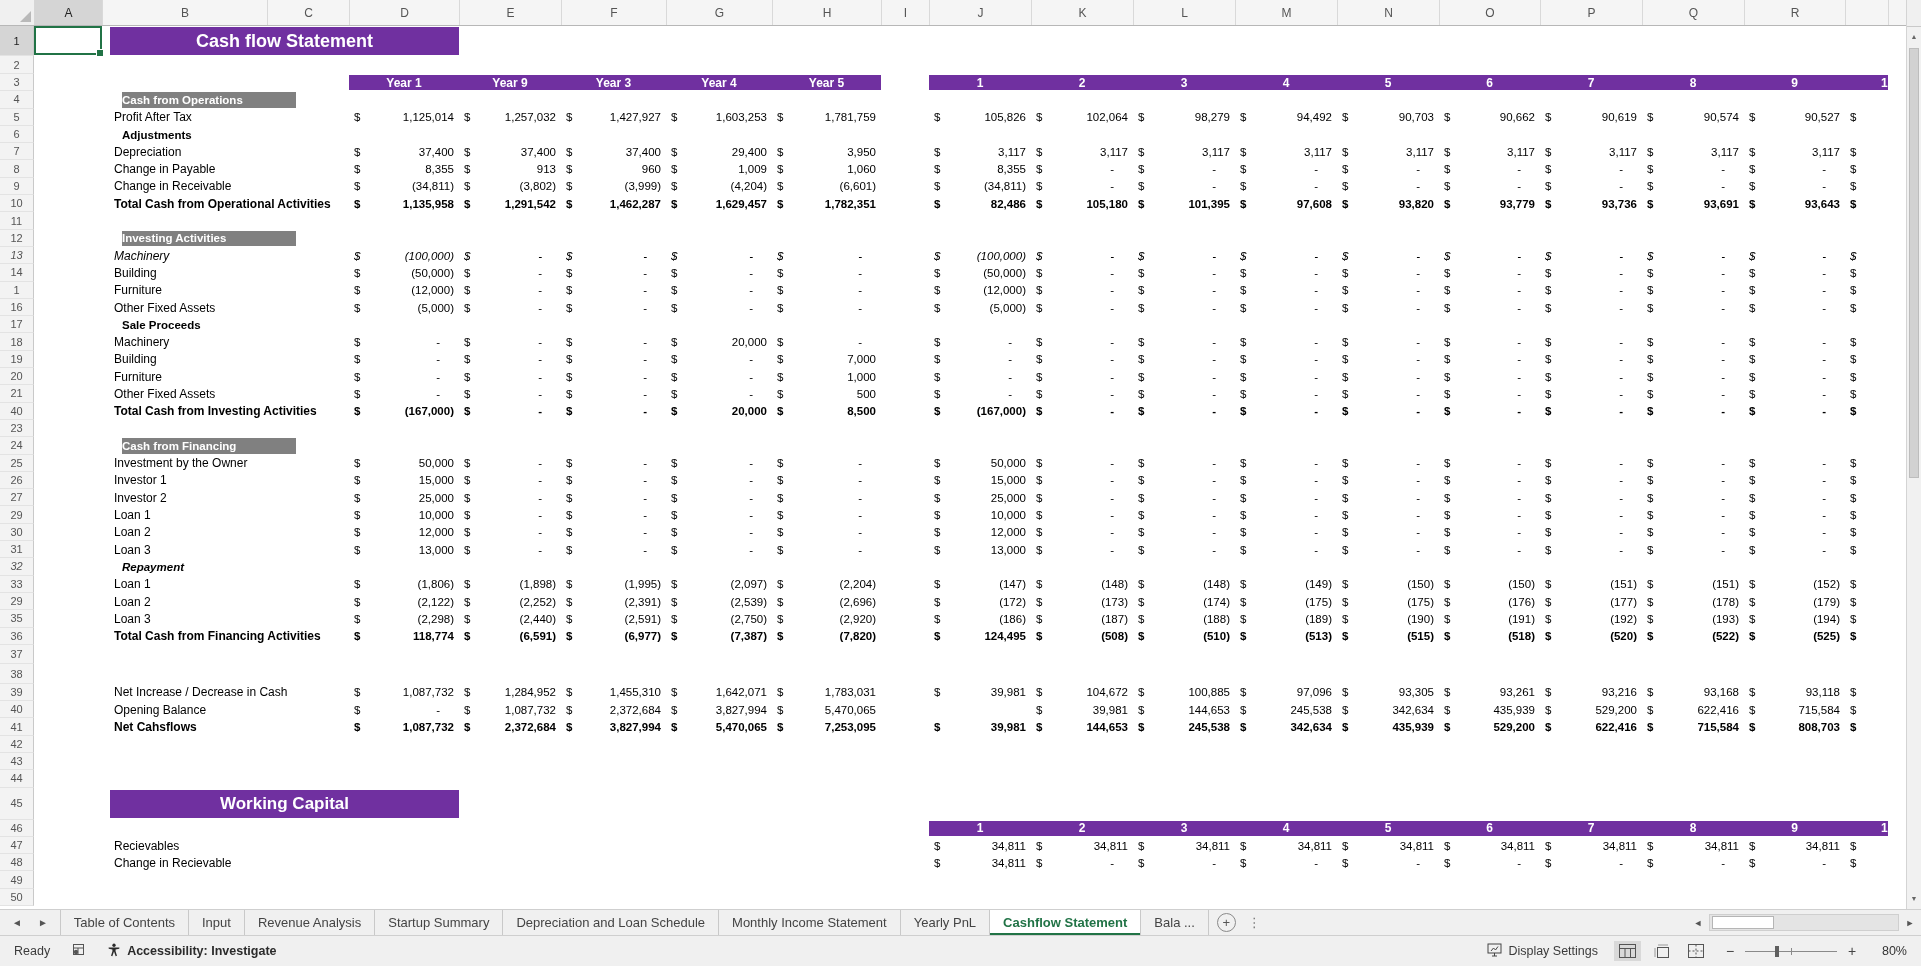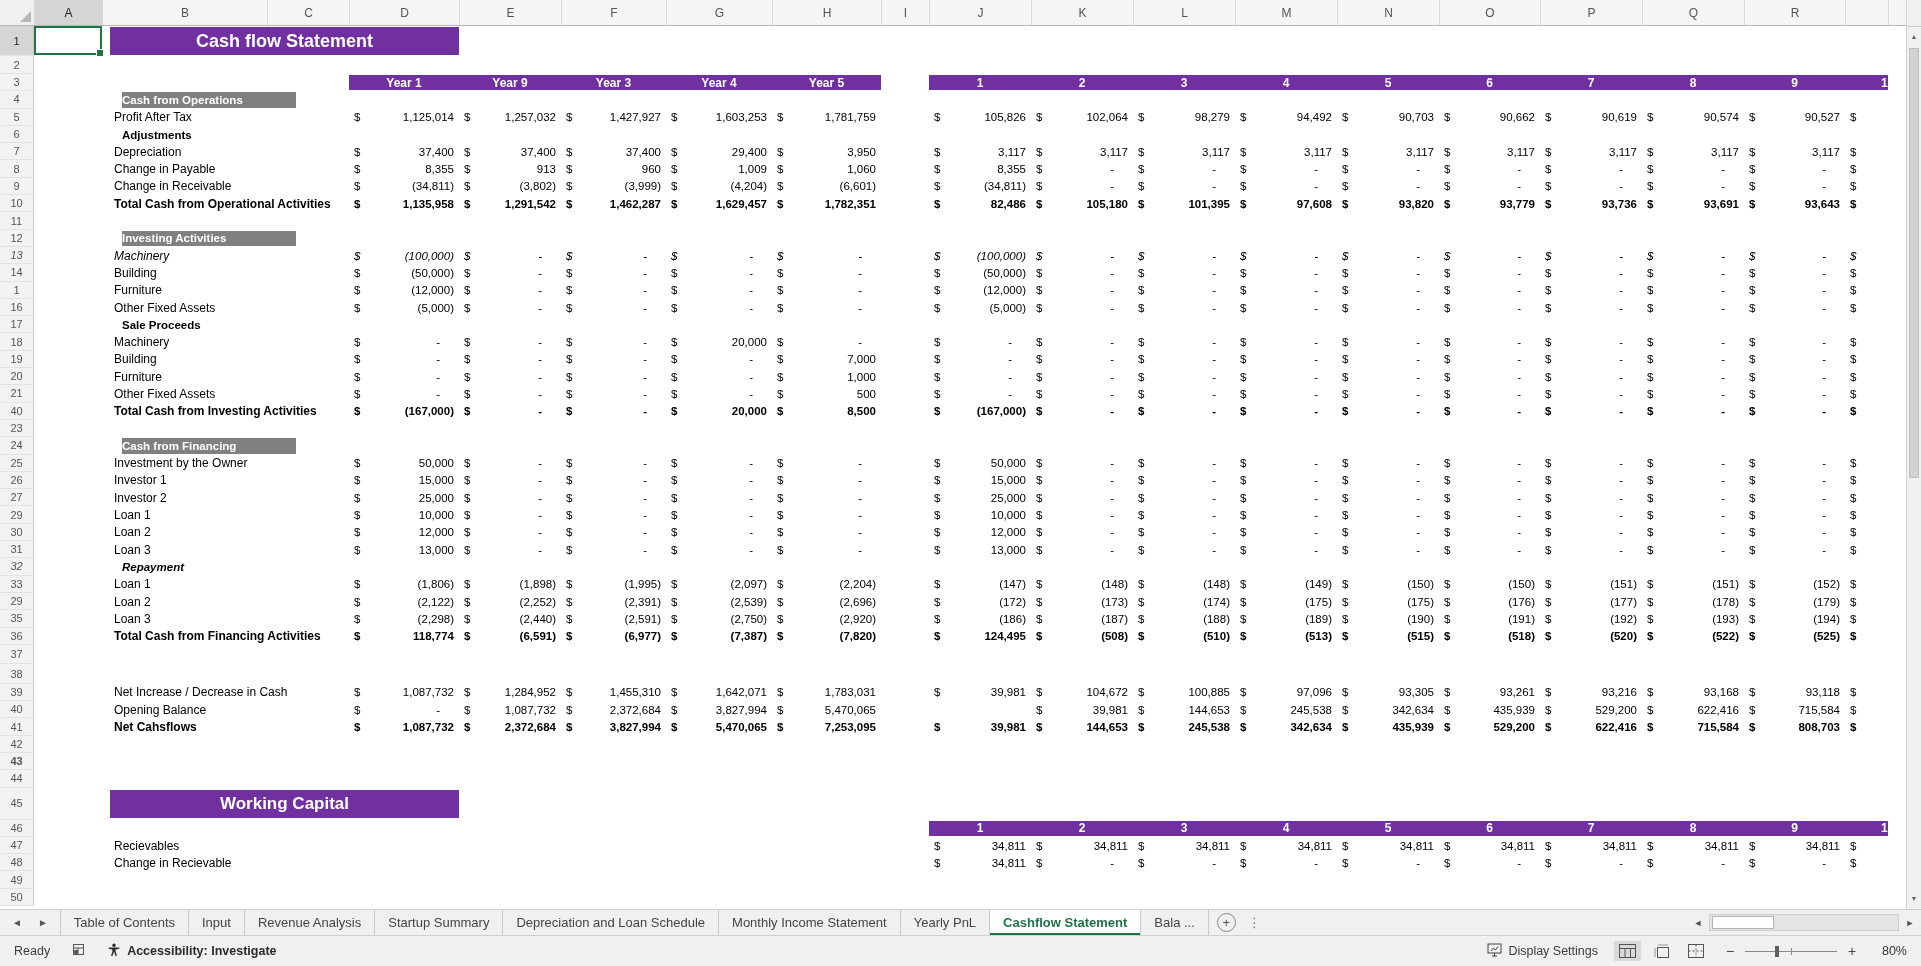--- a/index.html
+++ b/index.html
@@ -2021,21 +2021,21 @@
           </div>
           <div class="trail" style="width: 43px;">
             <span>$</span>
           </div>
         </div>
       </div>
       <div class="row" style="height: 17.3px;">
         <div class="gut">42</div>
         <div class="rc"></div>
       </div>
-      <div class="row" style="height: 17.3px; font-weight: bold;">
+      <div class="row" style="height: 17.3px;">
         <div class="gut">43</div>
         <div class="rc"></div>
       </div>
       <div class="row" style="height: 17.3px;">
         <div class="gut">44</div>
         <div class="rc"></div>
       </div>
       <div class="row" style="height: 32px;">
         <div class="gut">45</div>
         <div class="rc">

